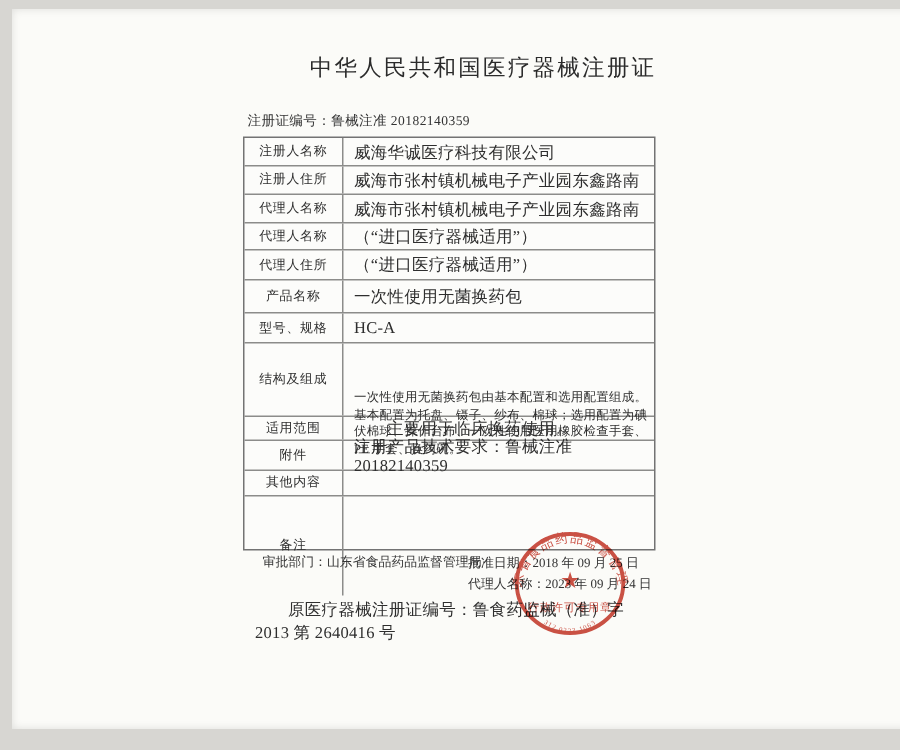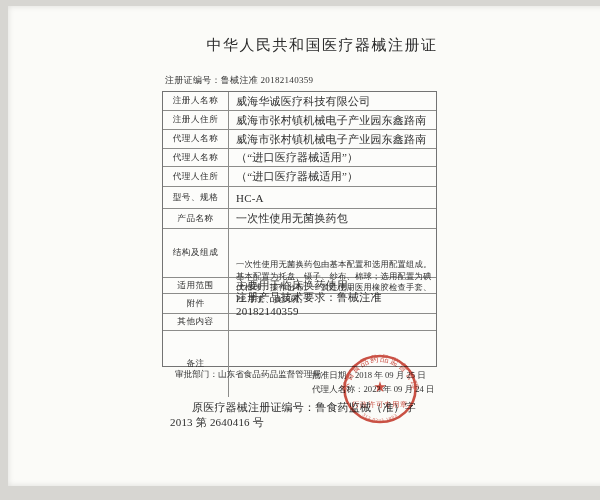--- a/index.html
+++ b/index.html
@@ -61,21 +61,21 @@
   }
   
   .tr:nth-child(1){height:19px;}
   .tr:nth-child(2){height:19px;}
   .tr:nth-child(3){height:19px;}
   .tr:nth-child(4){height:18px;}
   .tr:nth-child(5){height:20px;}
   .tr:nth-child(6){height:22px;}
   .tr:nth-child(7){height:20px;}
   .tr:nth-child(8){height:49px;}
-  .tr:nth-child(9){height:16px;}
+  .tr:nth-child(9){height:16px;gap:22px;}
   .tr:nth-child(10){height:20px;}
   .tr:nth-child(11){height:17px;}
   .tr:nth-child(12){height:35px;flex-direction:column;}
   .tr:nth-child(8) .td{
     align-items:flex-start;
     padding-top:2px;
     font-size:8.3px;
     line-height:11.7px;
     margin-top:28px;
   }
@@ -131,26 +131,26 @@
     </div>
     <div class="tr">
       <div class="th">代理人名称</div>
       <div class="td">（“进口医疗器械适用”）</div>
     </div>
     <div class="tr">
       <div class="th">代理人住所</div>
       <div class="td">（“进口医疗器械适用”）</div>
     </div>
     <div class="tr">
+      <div class="th">产品名称</div>
+      <div class="td">一次性使用无菌换药包</div>
+    </div>
+    <div class="tr">
       <div class="th">型号、规格</div>
       <div class="td mono">HC-A</div>
-    </div>
-    <div class="tr">
-      <div class="th">产品名称</div>
-      <div class="td">一次性使用无菌换药包</div>
     </div>
     <div class="tr">
       <div class="th">结构及组成</div>
       <div class="td">一次性使用无菌换药包由基本配置和选用配置组成。基本配置为托盘、镊子、纱布、棉球；选用配置为碘伏棉球、操作台布、一次性使用医用橡胶检查手套、PE 手套、换药碗。</div>
     </div>
     <div class="tr">
       <div class="th">适用范围</div>
       <div class="td">主要用于临床换药使用。</div>
     </div>
     <div class="tr">

